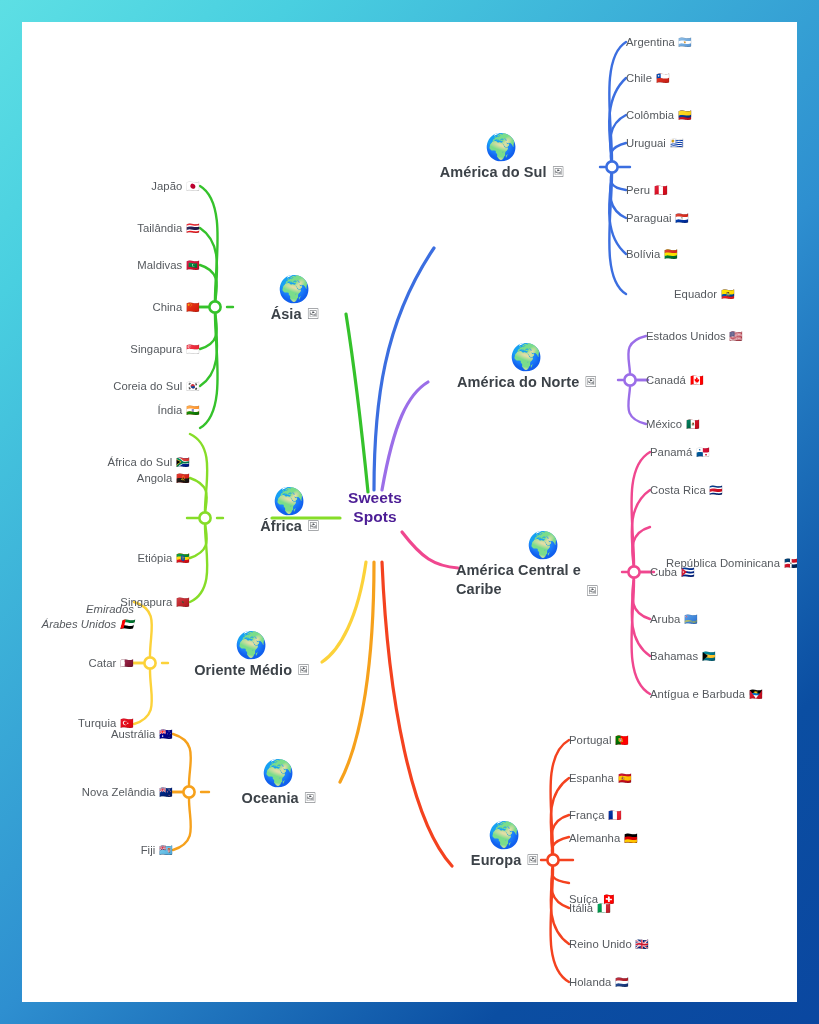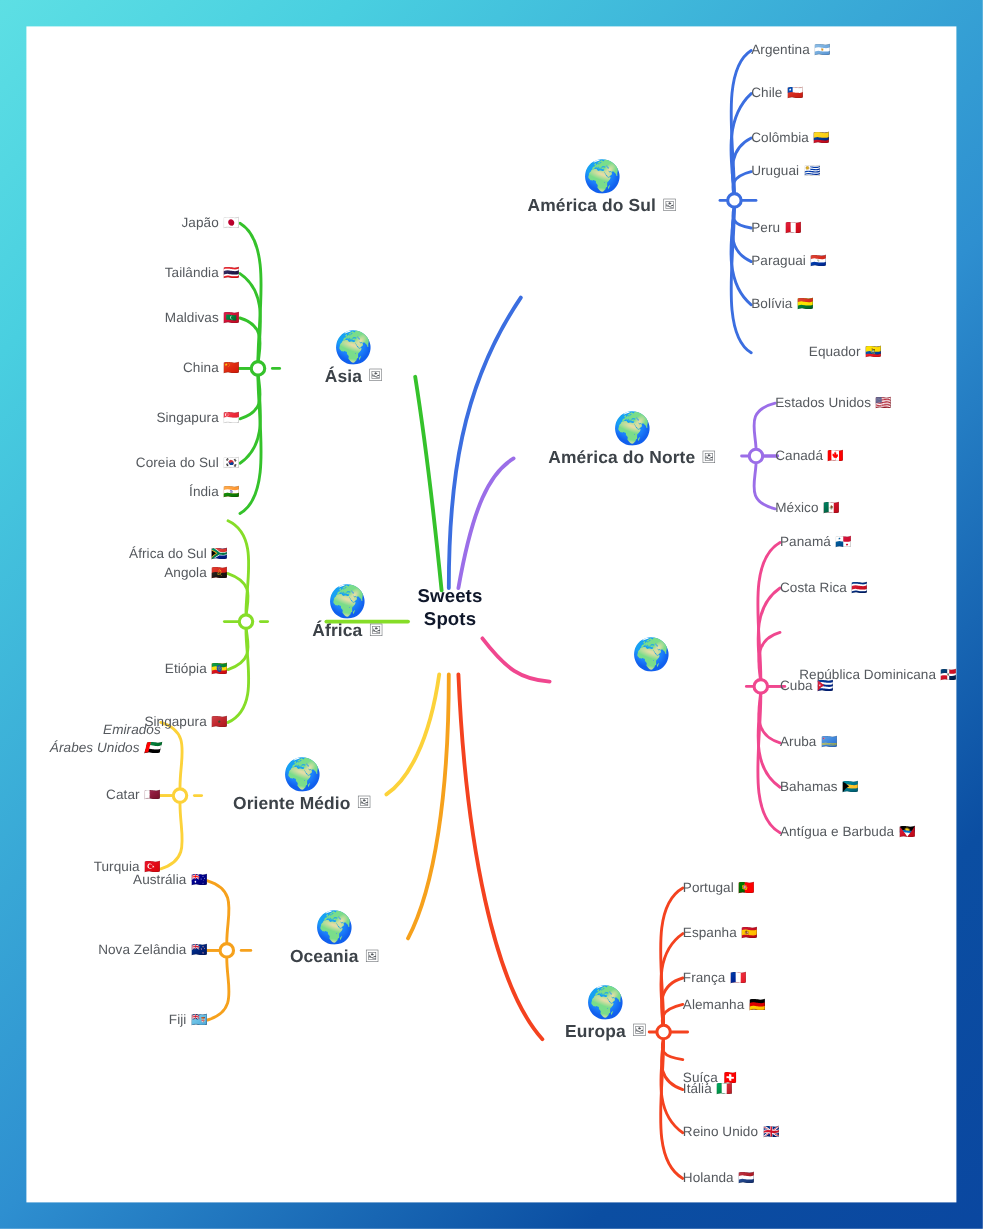--- a/index.html
+++ b/index.html
@@ -44,21 +44,21 @@
   .node {
     position: absolute;
     white-space: nowrap;
   }
 
   
   #center-node {
     text-align: center;
     font-size: 15.5px;
     font-weight: bold;
-    color: #0f172a;
+    color: #4c1d95;
     line-height: 1.24;
     letter-spacing: .1px;
   }
 
   
   .branch {
     text-align: center;
   }
   .branch .globe {
     font-size: 26px;
@@ -233,20 +233,27 @@
     <div class="node branch" style="left:410px; top:320px; width:190px;">
       <span class="globe">🌍</span>
       <span class="btitle">América do Norte</span><span class="imgglyph">🖼</span>
     </div>
     <div class="node leaf right" style="left:624px; top:307px;"><span>Estados Unidos</span><span class="flag">🇺🇸</span></div>
     <div class="node leaf right" style="left:624px; top:351px;"><span>Canadá</span><span class="flag">🇨🇦</span></div>
     <div class="node leaf right" style="left:624px; top:395px;"><span>México</span><span class="flag">🇲🇽</span></div>
 
     <div class="node branch two-line" style="left:434px; top:508px; width:175px;">
       <span class="globe" style="text-align:center;">🌍</span>
+      <div style="display:flex; align-items:flex-end; justify-content:flex-start;">
+        <div class="btitle" style="text-align:left;">
+          <div>América Central e</div>
+          <div>Caribe</div>
+        </div>
+        <span class="imgglyph" style="margin-bottom:2px;">🖼</span>
+      </div>
     </div>
     <div class="node leaf right" style="left:628px; top:423px;"><span>Panamá</span><span class="flag">🇵🇦</span></div>
     <div class="node leaf right" style="left:628px; top:461px;"><span>Costa Rica</span><span class="flag">🇨🇷</span></div>
     <div class="node leaf right" style="left:644px; top:498px;margin-top:36px;"><span>República Dominicana</span><span class="flag">🇩🇴</span></div>
     <div class="node leaf right" style="left:628px; top:543px;"><span>Cuba</span><span class="flag">🇨🇺</span></div>
     <div class="node leaf right" style="left:628px; top:590px;"><span>Aruba</span><span class="flag">🇦🇼</span></div>
     <div class="node leaf right" style="left:628px; top:627px;"><span>Bahamas</span><span class="flag">🇧🇸</span></div>
     <div class="node leaf right" style="left:628px; top:665px;"><span>Antígua e Barbuda</span><span class="flag">🇦🇬</span></div>
 
     <div class="node branch" style="left:423px; top:798px; width:120px;">

